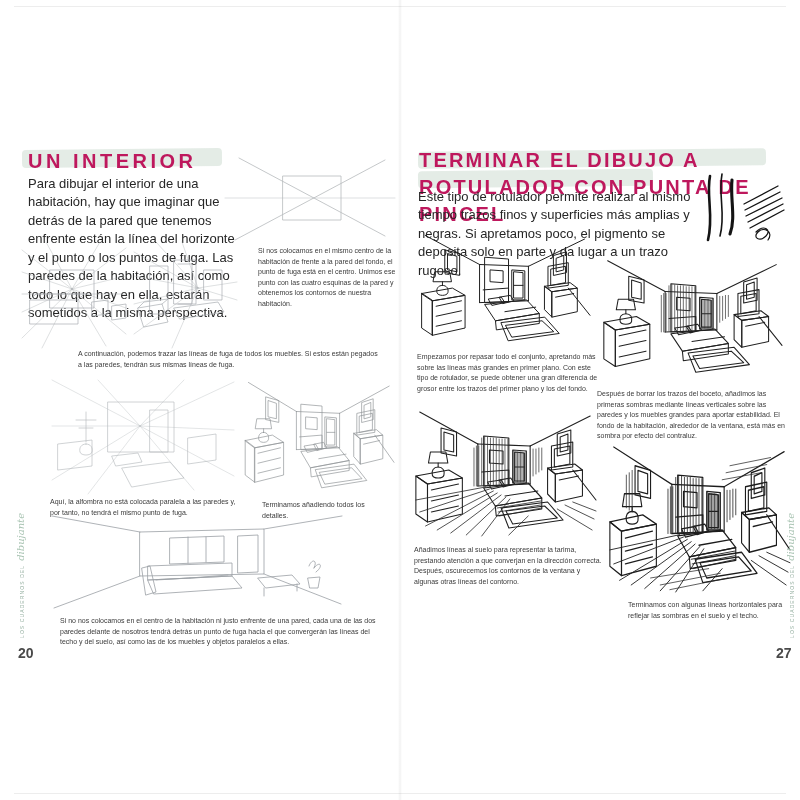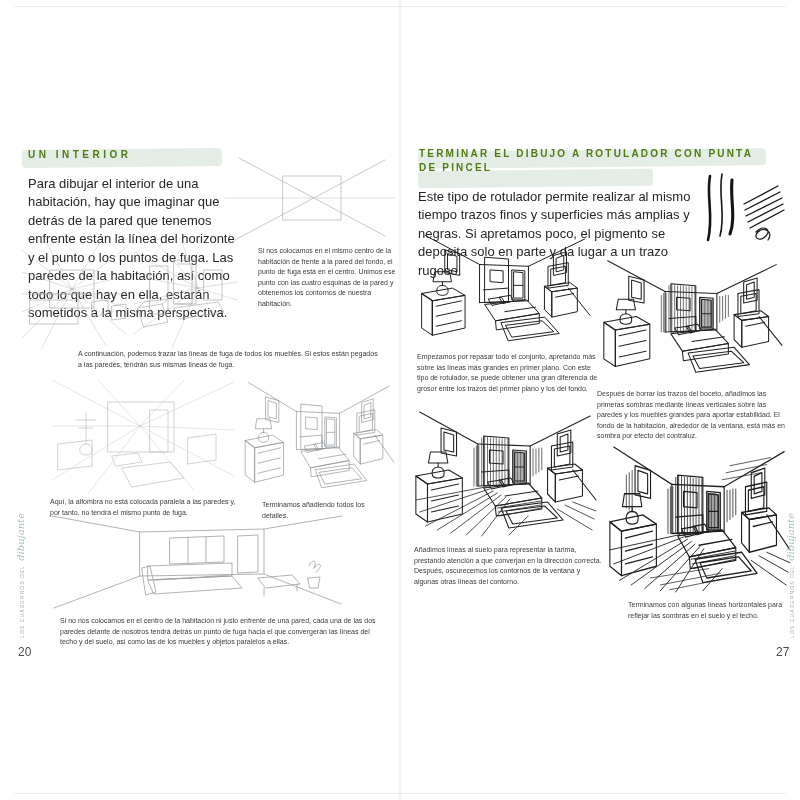--- a/index.html
+++ b/index.html
@@ -2,26 +2,26 @@
 <html><head>
 <meta charset="utf-8">
 <style>
   html,body{margin:0;padding:0;}
   body{width:800px;height:800px;background:#ffffff;position:relative;
        font-family:"Liberation Sans",sans-serif;color:#242424;overflow:hidden;}
   .edge{position:absolute;left:14px;right:14px;height:1px;background:#ededed;}
   .gutter{position:absolute;top:0;bottom:0;left:398px;width:4px;
           background:linear-gradient(90deg,rgba(0,0,0,0) 0%,rgba(0,0,0,.05) 50%,rgba(0,0,0,0) 100%);}
   .brush{position:absolute;background:#dfe9e2;border-radius:4px;transform:rotate(-.6deg);opacity:.85;}
-  .title{position:absolute;font-weight:700;color:#4d7c0f;font-size:10px;line-height:1.35;}
+  .title{position:absolute;font-weight:700;color:#be185d;font-size:20px;line-height:1.35;}
   .title.l{letter-spacing:3.5px;}
   .title.r{letter-spacing:2.2px;}
   .intro{position:absolute;font-size:13px;line-height:1.42;color:#262626;}
   .cap{position:absolute;font-size:7px;line-height:1.5;color:#3a3a3a;}
-  .pagenum{position:absolute;font-size:12px;color:#4a4a4a;}
+  .pagenum{position:absolute;font-size:14px;color:#4a4a4a;font-weight:bold;}
   .side{position:absolute;transform:rotate(-90deg);transform-origin:left top;white-space:nowrap;}
   .side .caps{font-size:5px;letter-spacing:1.1px;color:#93ae9f;}
   .side .script{font-family:"DejaVu Serif",serif;font-style:italic;font-size:10px;color:#a9c4b3;margin-left:4px;}
   .fig{position:absolute;}
   .fig svg{display:block;overflow:visible;}
 </style>
 </head>
 <body>
 
 <svg width="0" height="0" style="position:absolute" aria-hidden="true">

